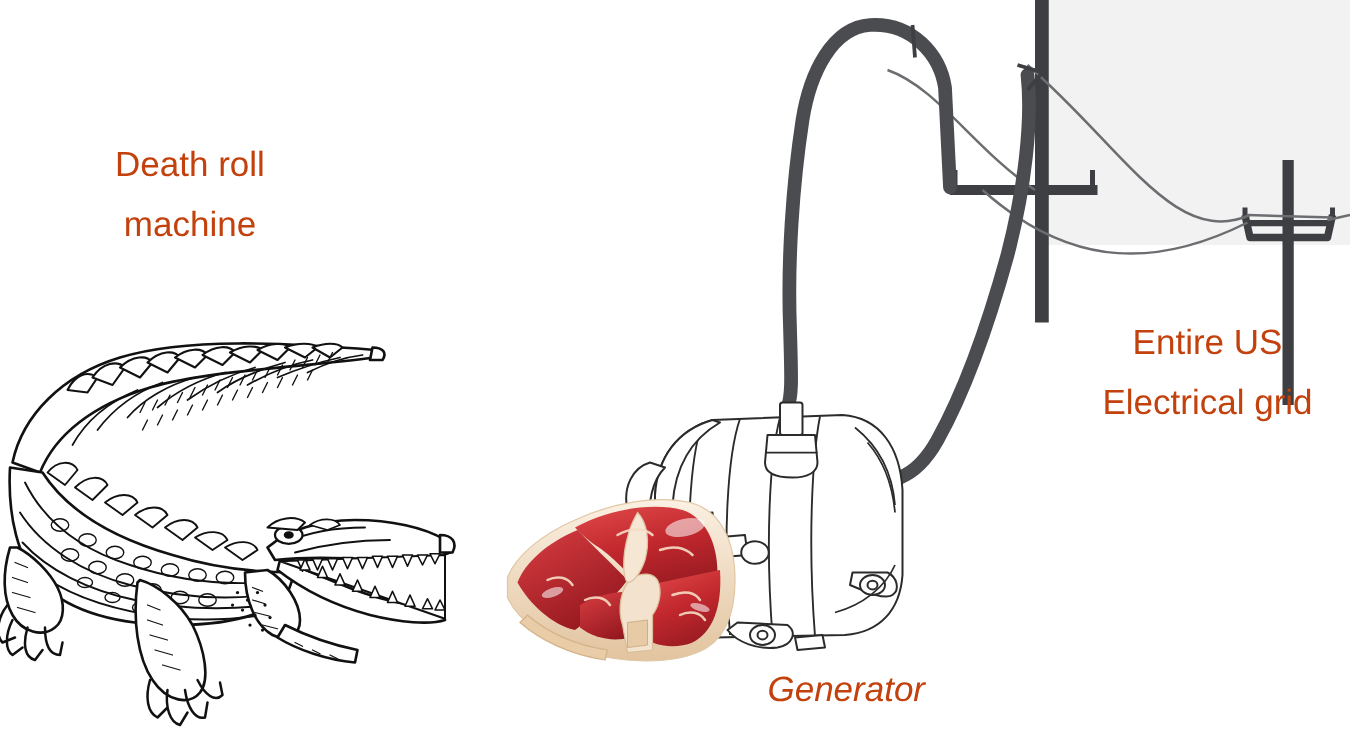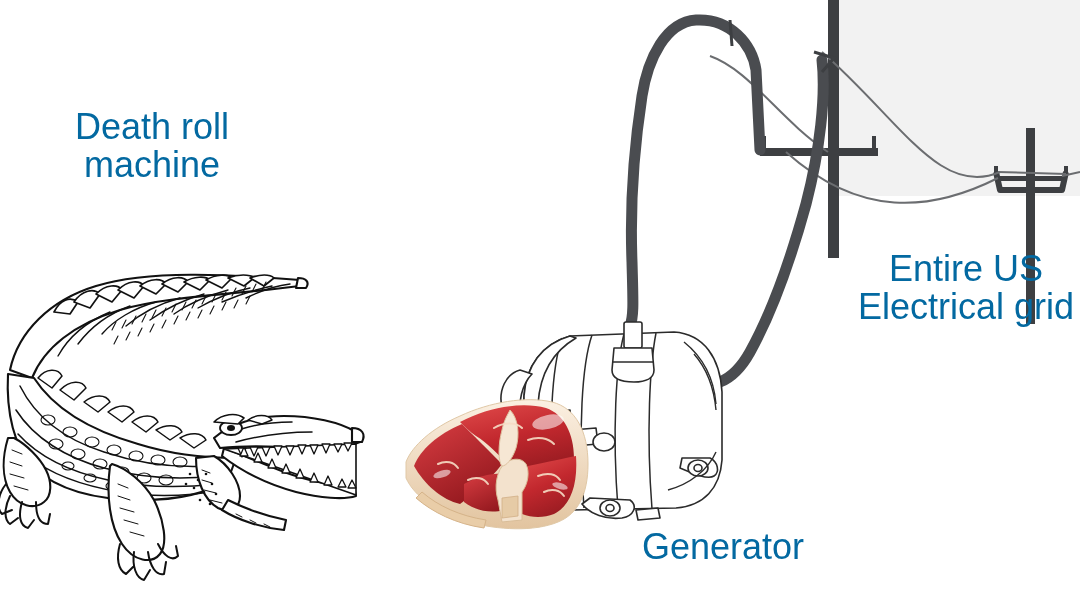--- a/index.html
+++ b/index.html
@@ -18,32 +18,32 @@
   #stage {
     position: absolute;
     left: 0; top: 0;
     width: 1080px;
     height: 592px;
     background: #ffffff;
   }
   .label {
     position: absolute;
     font-family: "Liberation Sans", sans-serif;
-    font-size: 36px;
-    line-height: 38px;
-    color: #0369a1;
+    font-size: 28px;
+    line-height: 48px;
+    color: #c2410c;
     text-align: center;
     white-space: pre-line;
     letter-spacing: 0px;
     font-weight: 400;
   }
   #label-death-roll { left: 30px;  top: 108px; width: 244px; }
   #label-raw-meat   { left: 388px; top: 250px; width: 182px; }
   #label-us-grid    { left: 846px; top: 250px; width: 240px; text-align: center; }
-  #label-generator  { left: 620px; top: 528px; width: 206px; }
+  #label-generator  { left: 574px; top: 528px; width: 206px; font-style: italic; }
 
   .art {
     position: absolute;
   }
   #croc-wrap   { left: 0px;   top: 252px; width: 372px; height: 340px; }
   #meat-wrap   { left: 398px; top: 388px; width: 206px; height: 144px; }
   #gen-wrap    { left: 498px; top: 318px; width: 266px; height: 222px; }
   #grid-wrap   { left: 600px; top: 0px;   width: 480px; height: 400px; }
 
   svg { display: block; overflow: visible; }

